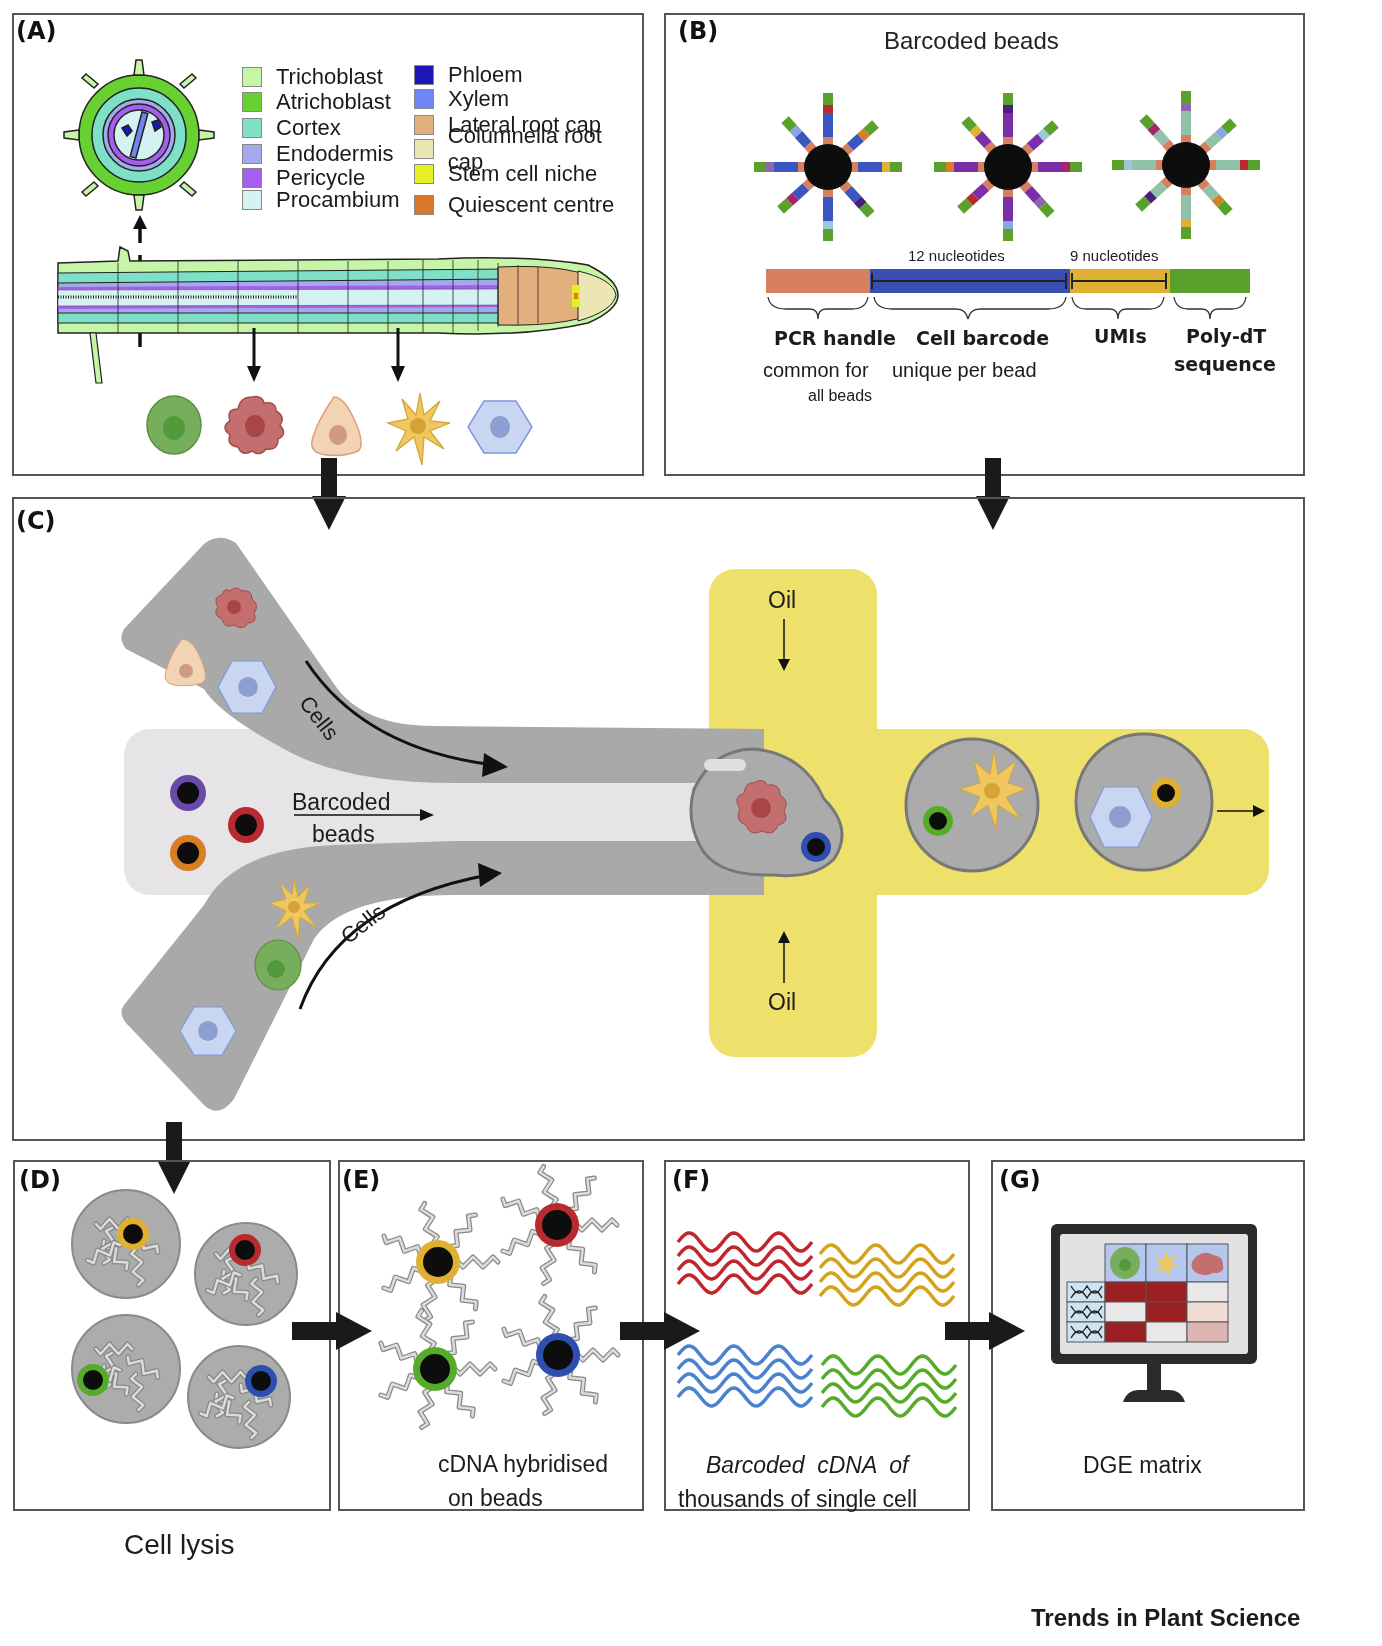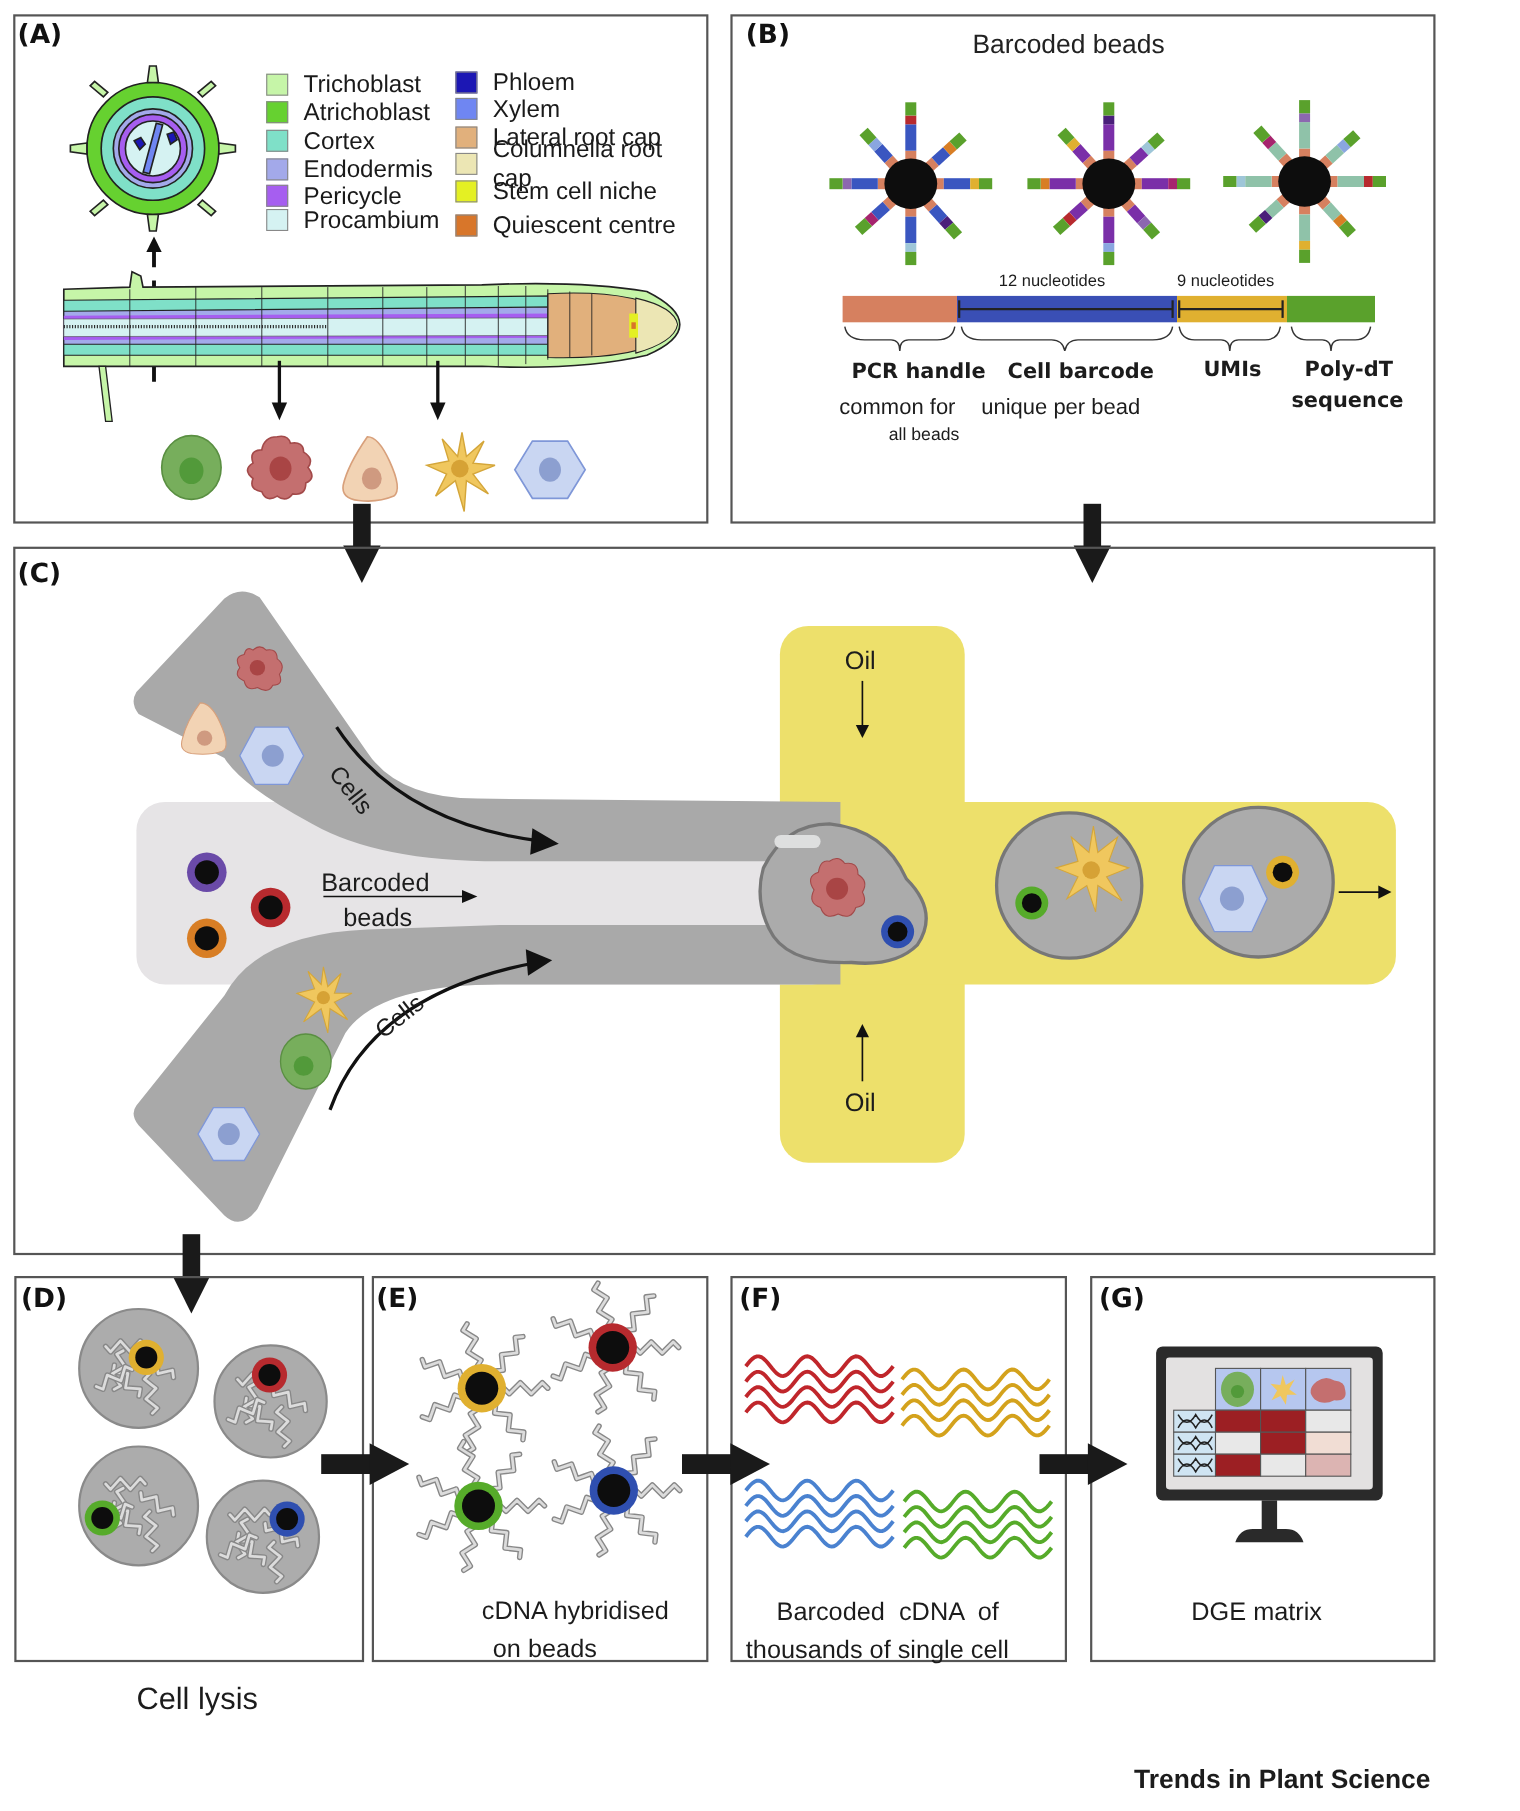--- a/index.html
+++ b/index.html
@@ -619,21 +619,21 @@
         <path d="M12 221.0 L14 218.5 L16 216.2 L18 214.3 L20 212.9 L22 212.1 L24 212.1 L26 212.7 L28 214.0 L30 215.8 L32 218.1 L34 220.6 L36 223.1 L38 225.4 L40 227.4 L42 228.9 L44 229.8 L46 230.0 L48 229.4 L50 228.3 L52 226.5 L54 224.3 L56 221.8 L58 219.3 L60 216.9 L62 214.9 L64 213.3 L66 212.3 L68 212.0 L70 212.4 L72 213.5 L74 215.2 L76 217.3 L78 219.7 L80 222.3 L82 224.7 L84 226.8 L86 228.5 L88 229.6 L90 230.0 L92 229.7 L94 228.7 L96 227.1 L98 225.1 L100 222.7 L102 220.2 L104 217.7 L106 215.5 L108 213.7 L110 212.6 L112 212.0 L114 212.2 L116 213.1 L118 214.6 L120 216.6 L122 218.9 L124 221.4 L126 223.9 L128 226.2 L130 228.0 L132 229.3 L134 229.9 L136 229.9 L138 229.1 L140 227.7 L142 225.8 L144 223.5 L146 221.0 " fill="none" stroke="#4a82d0" stroke-width="3.5"></path>
         <path d="M12 235.0 L14 232.5 L16 230.2 L18 228.3 L20 226.9 L22 226.1 L24 226.1 L26 226.7 L28 228.0 L30 229.8 L32 232.1 L34 234.6 L36 237.1 L38 239.4 L40 241.4 L42 242.9 L44 243.8 L46 244.0 L48 243.4 L50 242.3 L52 240.5 L54 238.3 L56 235.8 L58 233.3 L60 230.9 L62 228.9 L64 227.3 L66 226.3 L68 226.0 L70 226.4 L72 227.5 L74 229.2 L76 231.3 L78 233.7 L80 236.3 L82 238.7 L84 240.8 L86 242.5 L88 243.6 L90 244.0 L92 243.7 L94 242.7 L96 241.1 L98 239.1 L100 236.7 L102 234.2 L104 231.7 L106 229.5 L108 227.7 L110 226.6 L112 226.0 L114 226.2 L116 227.1 L118 228.6 L120 230.6 L122 232.9 L124 235.4 L126 237.9 L128 240.2 L130 242.0 L132 243.3 L134 243.9 L136 243.9 L138 243.1 L140 241.7 L142 239.8 L144 237.5 L146 235.0 " fill="none" stroke="#4a82d0" stroke-width="3.5"></path>
       </g>
       <g>
         <path d="M156 203.0 L158 200.5 L160 198.2 L162 196.3 L164 194.9 L166 194.1 L168 194.1 L170 194.7 L172 196.0 L174 197.8 L176 200.1 L178 202.6 L180 205.1 L182 207.4 L184 209.4 L186 210.9 L188 211.8 L190 212.0 L192 211.4 L194 210.3 L196 208.5 L198 206.3 L200 203.8 L202 201.3 L204 198.9 L206 196.9 L208 195.3 L210 194.3 L212 194.0 L214 194.4 L216 195.5 L218 197.2 L220 199.3 L222 201.7 L224 204.3 L226 206.7 L228 208.8 L230 210.5 L232 211.6 L234 212.0 L236 211.7 L238 210.7 L240 209.1 L242 207.1 L244 204.7 L246 202.2 L248 199.7 L250 197.5 L252 195.7 L254 194.6 L256 194.0 L258 194.2 L260 195.1 L262 196.6 L264 198.6 L266 200.9 L268 203.4 L270 205.9 L272 208.2 L274 210.0 L276 211.3 L278 211.9 L280 211.9 L282 211.1 L284 209.7 L286 207.8 L288 205.5 L290 203.0 " fill="none" stroke="#56ab2a" stroke-width="3.5"></path>
         <path d="M156 217.0 L158 214.5 L160 212.2 L162 210.3 L164 208.9 L166 208.1 L168 208.1 L170 208.7 L172 210.0 L174 211.8 L176 214.1 L178 216.6 L180 219.1 L182 221.4 L184 223.4 L186 224.9 L188 225.8 L190 226.0 L192 225.4 L194 224.3 L196 222.5 L198 220.3 L200 217.8 L202 215.3 L204 212.9 L206 210.9 L208 209.3 L210 208.3 L212 208.0 L214 208.4 L216 209.5 L218 211.2 L220 213.3 L222 215.7 L224 218.3 L226 220.7 L228 222.8 L230 224.5 L232 225.6 L234 226.0 L236 225.7 L238 224.7 L240 223.1 L242 221.1 L244 218.7 L246 216.2 L248 213.7 L250 211.5 L252 209.7 L254 208.6 L256 208.0 L258 208.2 L260 209.1 L262 210.6 L264 212.6 L266 214.9 L268 217.4 L270 219.9 L272 222.2 L274 224.0 L276 225.3 L278 225.9 L280 225.9 L282 225.1 L284 223.7 L286 221.8 L288 219.5 L290 217.0 " fill="none" stroke="#56ab2a" stroke-width="3.5"></path>
         <path d="M156 231.0 L158 228.5 L160 226.2 L162 224.3 L164 222.9 L166 222.1 L168 222.1 L170 222.7 L172 224.0 L174 225.8 L176 228.1 L178 230.6 L180 233.1 L182 235.4 L184 237.4 L186 238.9 L188 239.8 L190 240.0 L192 239.4 L194 238.3 L196 236.5 L198 234.3 L200 231.8 L202 229.3 L204 226.9 L206 224.9 L208 223.3 L210 222.3 L212 222.0 L214 222.4 L216 223.5 L218 225.2 L220 227.3 L222 229.7 L224 232.3 L226 234.7 L228 236.8 L230 238.5 L232 239.6 L234 240.0 L236 239.7 L238 238.7 L240 237.1 L242 235.1 L244 232.7 L246 230.2 L248 227.7 L250 225.5 L252 223.7 L254 222.6 L256 222.0 L258 222.2 L260 223.1 L262 224.6 L264 226.6 L266 228.9 L268 231.4 L270 233.9 L272 236.2 L274 238.0 L276 239.3 L278 239.9 L280 239.9 L282 239.1 L284 237.7 L286 235.8 L288 233.5 L290 231.0 " fill="none" stroke="#56ab2a" stroke-width="3.5"></path>
         <path d="M156 245.0 L158 242.5 L160 240.2 L162 238.3 L164 236.9 L166 236.1 L168 236.1 L170 236.7 L172 238.0 L174 239.8 L176 242.1 L178 244.6 L180 247.1 L182 249.4 L184 251.4 L186 252.9 L188 253.8 L190 254.0 L192 253.4 L194 252.3 L196 250.5 L198 248.3 L200 245.8 L202 243.3 L204 240.9 L206 238.9 L208 237.3 L210 236.3 L212 236.0 L214 236.4 L216 237.5 L218 239.2 L220 241.3 L222 243.7 L224 246.3 L226 248.7 L228 250.8 L230 252.5 L232 253.6 L234 254.0 L236 253.7 L238 252.7 L240 251.1 L242 249.1 L244 246.7 L246 244.2 L248 241.7 L250 239.5 L252 237.7 L254 236.6 L256 236.0 L258 236.2 L260 237.1 L262 238.6 L264 240.6 L266 242.9 L268 245.4 L270 247.9 L272 250.2 L274 252.0 L276 253.3 L278 253.9 L280 253.9 L282 253.1 L284 251.7 L286 249.8 L288 247.5 L290 245.0 " fill="none" stroke="#56ab2a" stroke-width="3.5"></path>
       </g>
     </svg>
-  <div class="txt" style="left:40px;top:290px;font-size:23px;white-space:pre;">Barcoded  cDNA  of</div>
+  <div class="txt" style="left:40px;top:290px;font-size:23px;white-space:pre;font-style:italic;">Barcoded  cDNA  of</div>
   <div class="txt" style="left:12px;top:324px;font-size:23px;">thousands of single cell</div>
 </div>
 
 <div class="panel" style="left:991px;top:1160px;width:314px;height:351px;background:transparent;">
   <div class="plabel" style="left:6px;top:4px;">(G)</div>
   <svg id="monitor-svg" style="left:0;top:0;" width="314" height="351" viewBox="0 0 314 351">
     <rect x="58" y="62" width="206" height="140" rx="6" fill="#2a2a2a"></rect>
     <rect x="67" y="72" width="188" height="120" rx="3" fill="#e3e1e1"></rect>
     <rect x="154" y="202" width="14" height="28" fill="#2a2a2a"></rect>
     <path d="M130 240 Q134 228 146 228 L176 228 Q188 228 192 240 Z" fill="#2a2a2a"></path>

